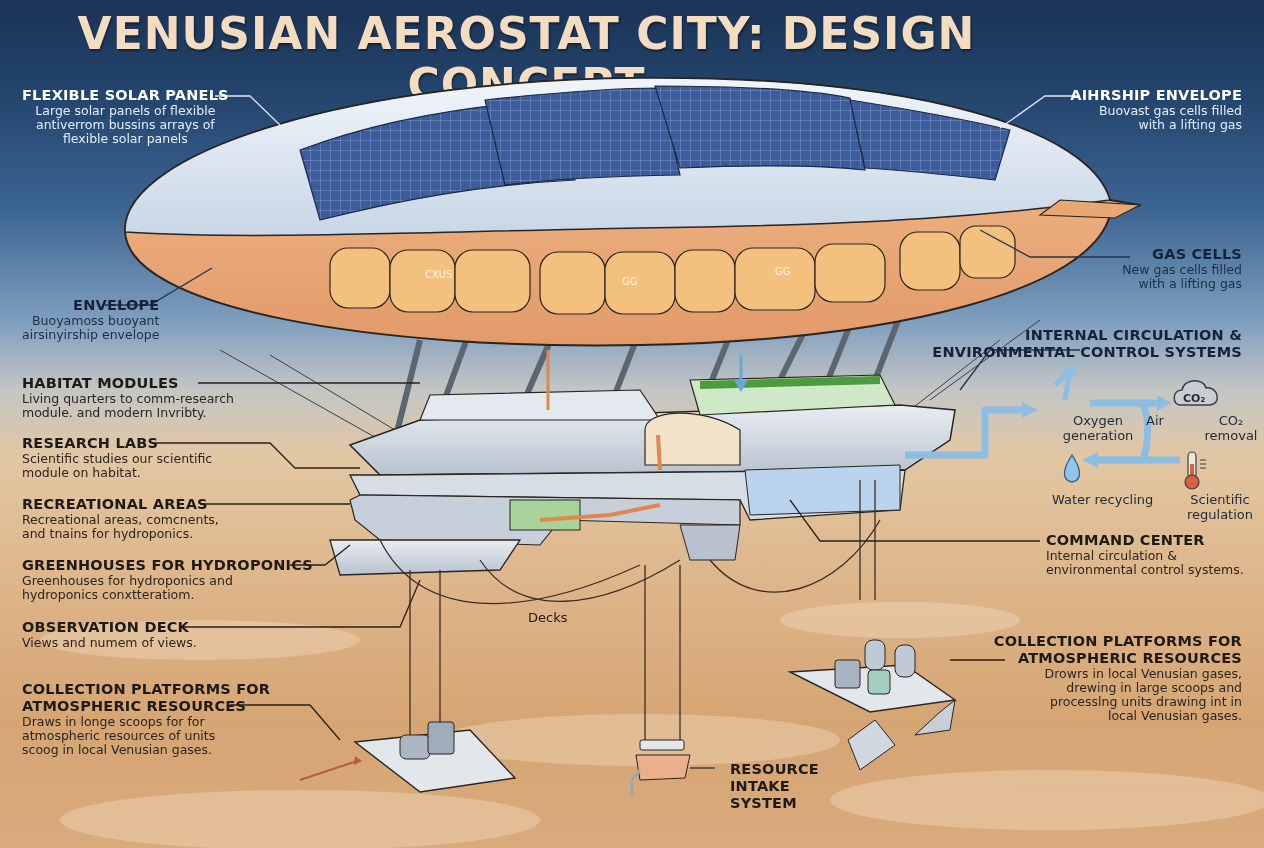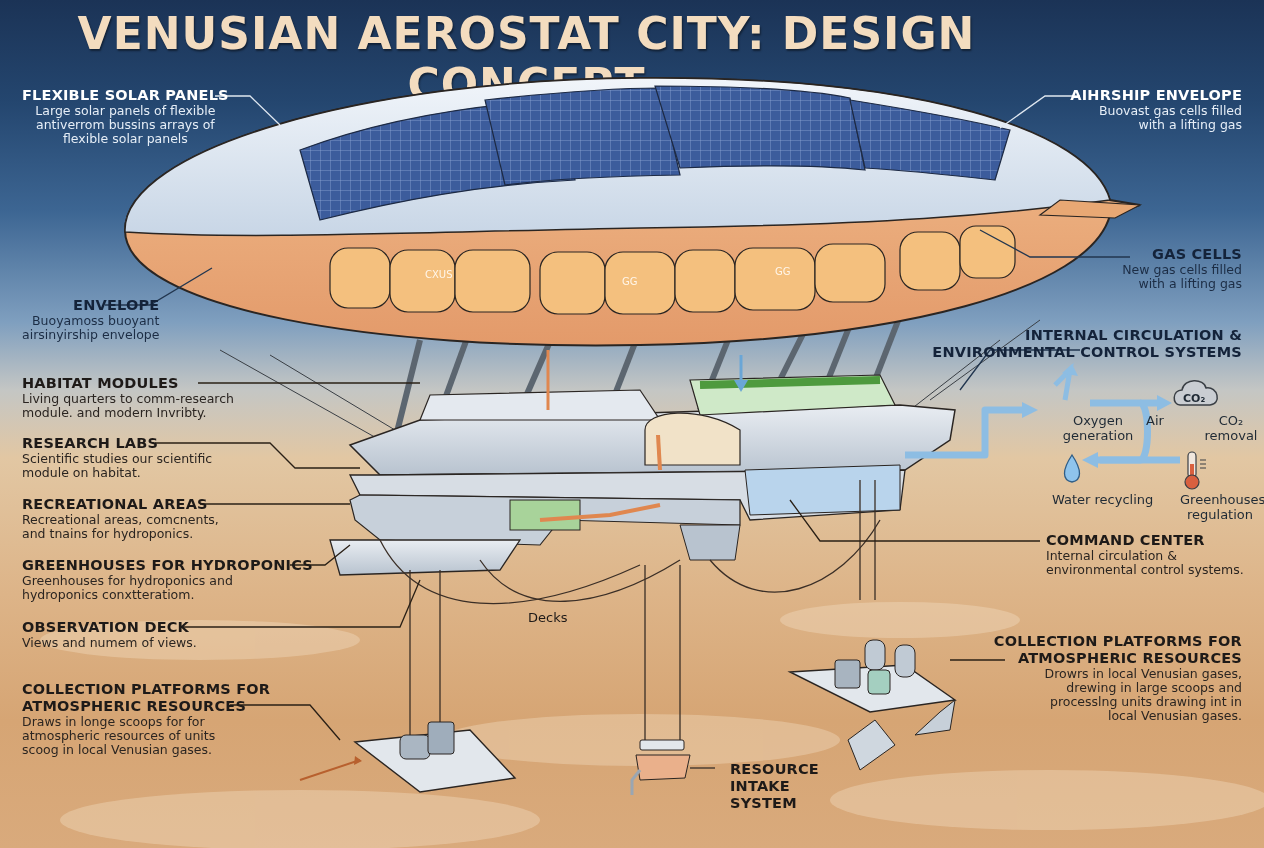--- a/index.html
+++ b/index.html
@@ -296,21 +296,21 @@
   <div>Oxygen</div>
   <div>generation</div>
 </div>
 <div class="flow-text" style="left:1118px; top:413px;">Air</div>
 <div class="flow-text" style="left:1168px; top:413px; width:70px;">
   <div>CO₂</div>
   <div>removal</div>
 </div>
 <div class="flow-text" style="left:1024px; top:492px;">Water recycling</div>
 <div class="flow-text" style="left:1152px; top:492px; width:80px;">
-  <div>Greenhouses</div>
+  <div>Scientific</div>
   <div>regulation</div>
 </div>
 
 <div class="small-label" style="left:528px; top:566px;">Decks</div>
 <div class="label dark" style="left:730px; top:761px;">
   <div class="h">RESOURCE</div>
   <div class="h">INTAKE</div>
   <div class="h">SYSTEM</div>
 </div>
 

